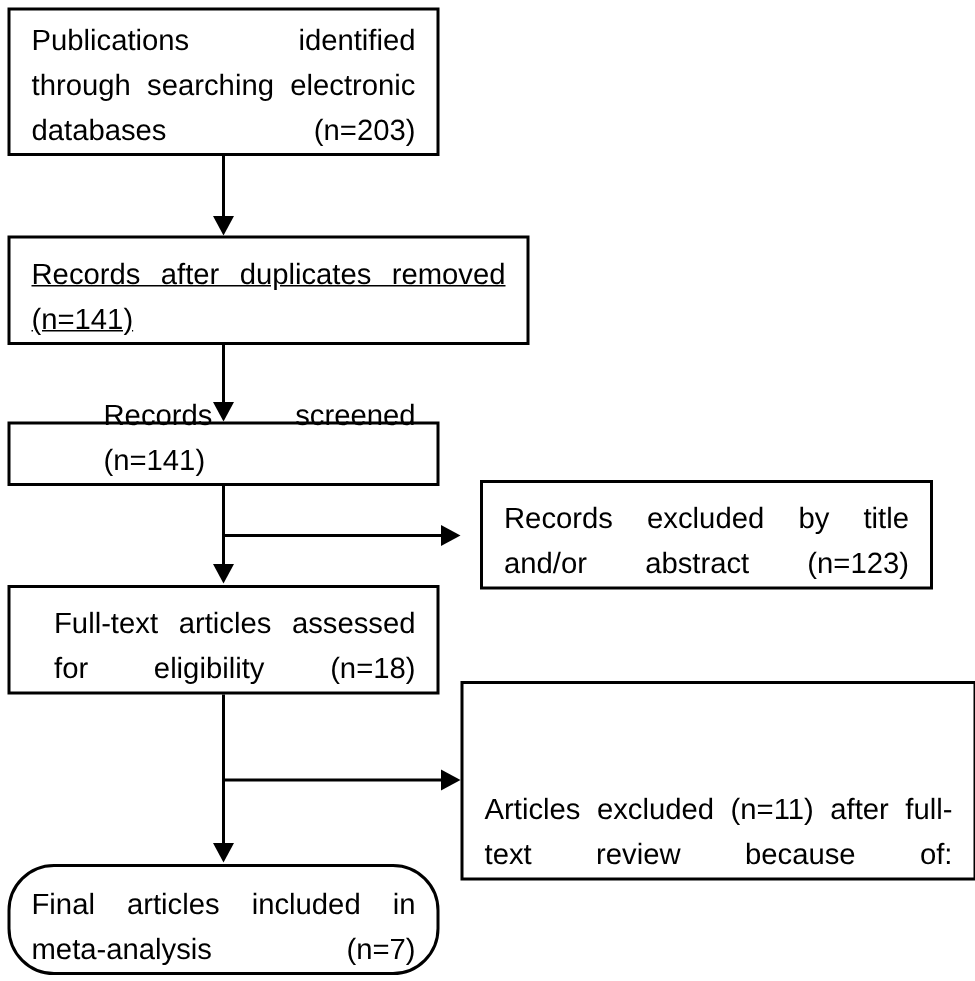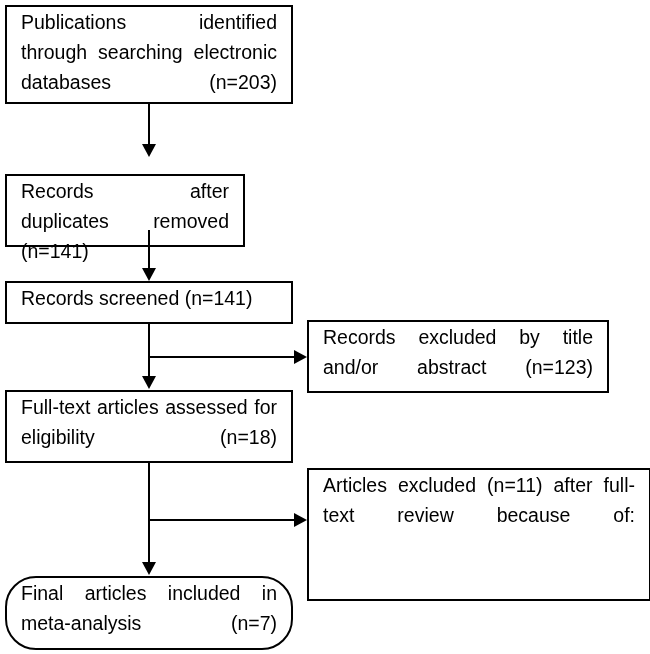--- a/index.html
+++ b/index.html
@@ -20,52 +20,53 @@
     height: 654px;
     background: #ffffff;
   }
   .flow-box {
     position: absolute;
     box-sizing: border-box;
     border: 2px solid #000000;
     background: #ffffff;
     display: flex;
     flex-direction: column;
-    justify-content: flex-start;
+    justify-content: flex-end;
   }
   .flow-box .txt {
     font-size: 19.5px;
     line-height: 30px;
     color: #000000;
     padding: 0 14px;
     text-align: justify;
     text-justify: inter-word;
   }
   
   .para {
     text-align: justify;
     text-align-last: left;
   }
   .para.stretch {
     text-align-last: justify;
   }
   .single {
     text-align: left;
+    margin-left: 48px;
   }
 
   
   #box-identified { left: 5px;  top: 5px;   width: 288px; height: 99px; }
-  #box-duplicates { left: 5px;  top: 174px; width: 240px; height: 73px; }
+  #box-duplicates { left: 5px;  top: 157px; width: 348px; height: 73px; text-decoration: underline; }
   #box-screened   { left: 5px;  top: 281px; width: 288px; height: 43px; }
-  #box-fulltext   { left: 5px;  top: 390px; width: 288px; height: 73px; }
+  #box-fulltext   { left: 5px;  top: 390px; width: 288px; height: 73px; padding-left: 15px; }
   #box-final      { left: 5px;  top: 576px; width: 288px; height: 74px; border-radius: 31px; }
 
   
-  #box-excluded-screen { left: 307px; top: 320px; width: 302px; height: 73px; }
-  #box-excluded-full   { left: 307px; top: 468px; width: 344px; height: 133px; }
+  #box-excluded-screen { left: 320px; top: 320px; width: 302px; height: 73px; }
+  #box-excluded-full   { left: 307px; top: 454px; width: 344px; height: 133px; }
 
   
   .vline {
     position: absolute;
     width: 2px;
     background: #000000;
   }
   .hline {
     position: absolute;
     height: 2px;

